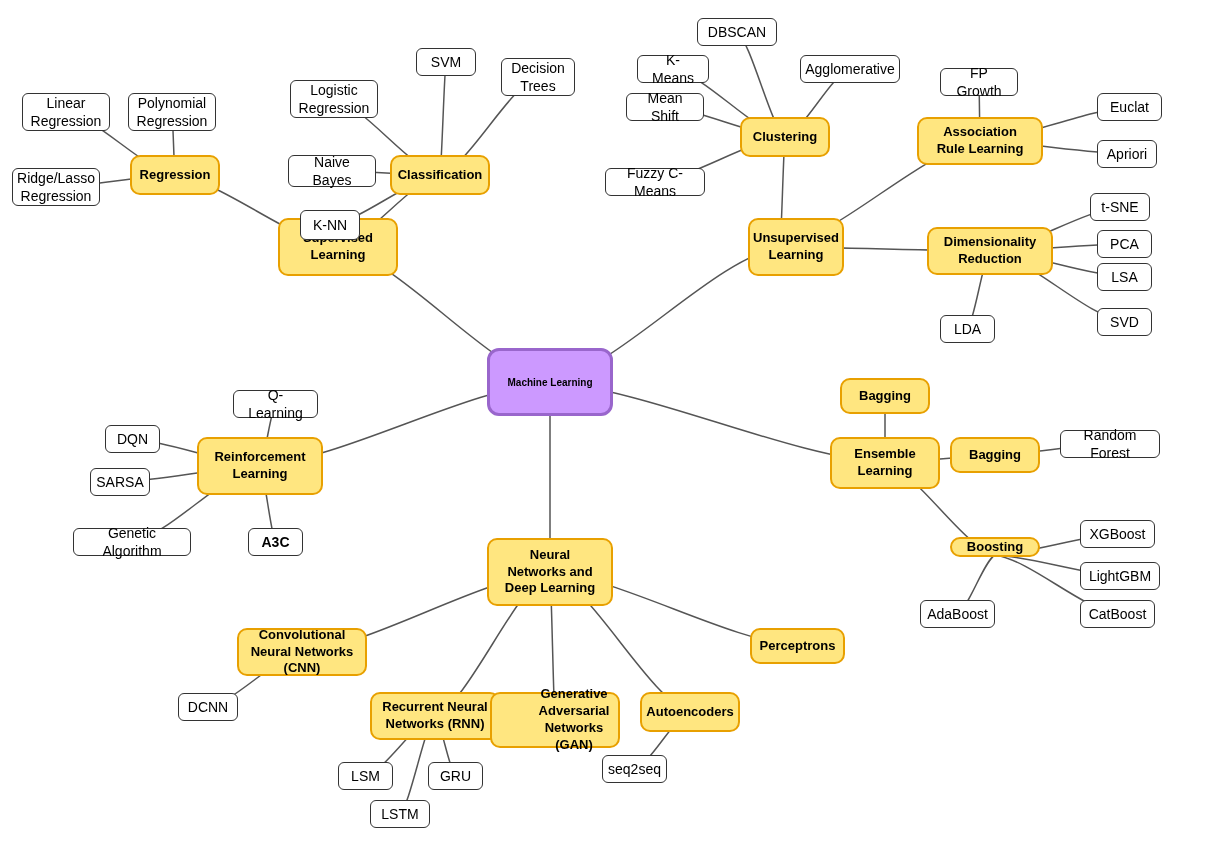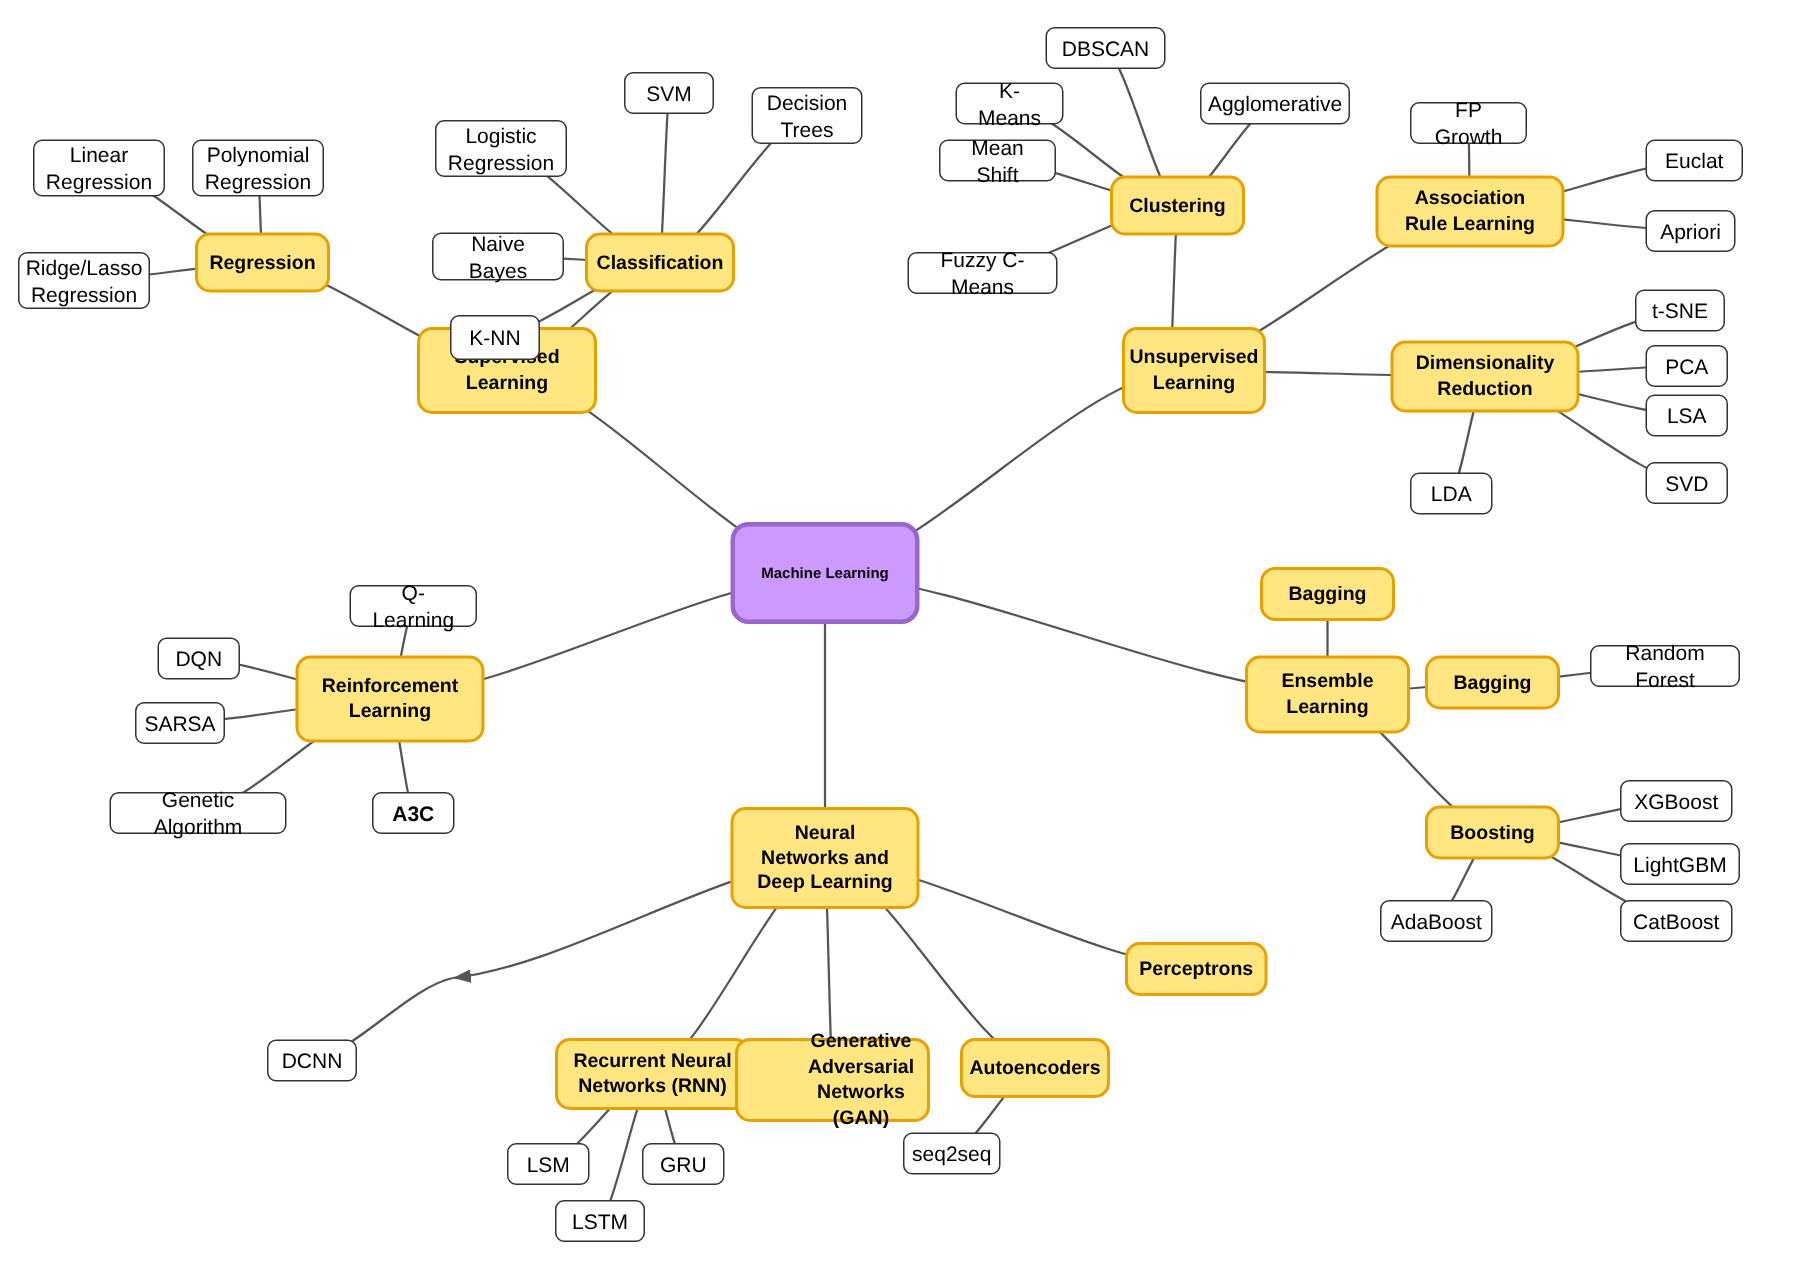--- a/index.html
+++ b/index.html
@@ -167,22 +167,26 @@
     <div class="node" style="left: 927px; top: 227px; width: 126px; height: 48px;">
       <div class="box-highlight node-text" style="width: 100%; height: 100%; display: flex; align-items: center; justify-content: center;">Dimensionality
 Reduction</div>
     </div>
     <div class="node" style="left: 840px; top: 378px; width: 90px; height: 36px;">
       <div class="box-highlight node-text" style="width: 100%; height: 100%; display: flex; align-items: center; justify-content: center;">Bagging</div>
     </div>
     <div class="node" style="left: 950px; top: 437px; width: 90px; height: 36px;">
       <div class="box-highlight node-text" style="width: 100%; height: 100%; display: flex; align-items: center; justify-content: center;">Bagging</div>
     </div>
-    <div class="node" style="left: 950px; top: 537px; width: 90px; height: 36px;">
+    <div class="node" style="left: 950px; top: 537px; width: 90px; height: 20px;">
       <div class="box-highlight node-text" style="width: 100%; height: 100%; display: flex; align-items: center; justify-content: center;">Boosting</div>
+    </div>
+    <div class="node" style="left: 237px; top: 628px; width: 130px; height: 48px;">
+      <div class="box-highlight node-text" style="width: 100%; height: 100%; display: flex; align-items: center; justify-content: center;">Convolutional Neural
+Networks (CNN)</div>
     </div>
     <div class="node" style="left: 370px; top: 692px; width: 130px; height: 48px;">
       <div class="box-highlight node-text" style="width: 100%; height: 100%; display: flex; align-items: center; justify-content: center;">Recurrent Neural
 Networks (RNN)</div>
     </div>
     <div class="node" style="left: 490px; top: 692px; width: 130px; height: 56px;">
       <div class="box-highlight node-text" style="width: 100%; height: 100%; display: flex; align-items: center; justify-content: center; padding-left: 48px;">Generative
 Adversarial Networks
 (GAN)</div>
     </div>

